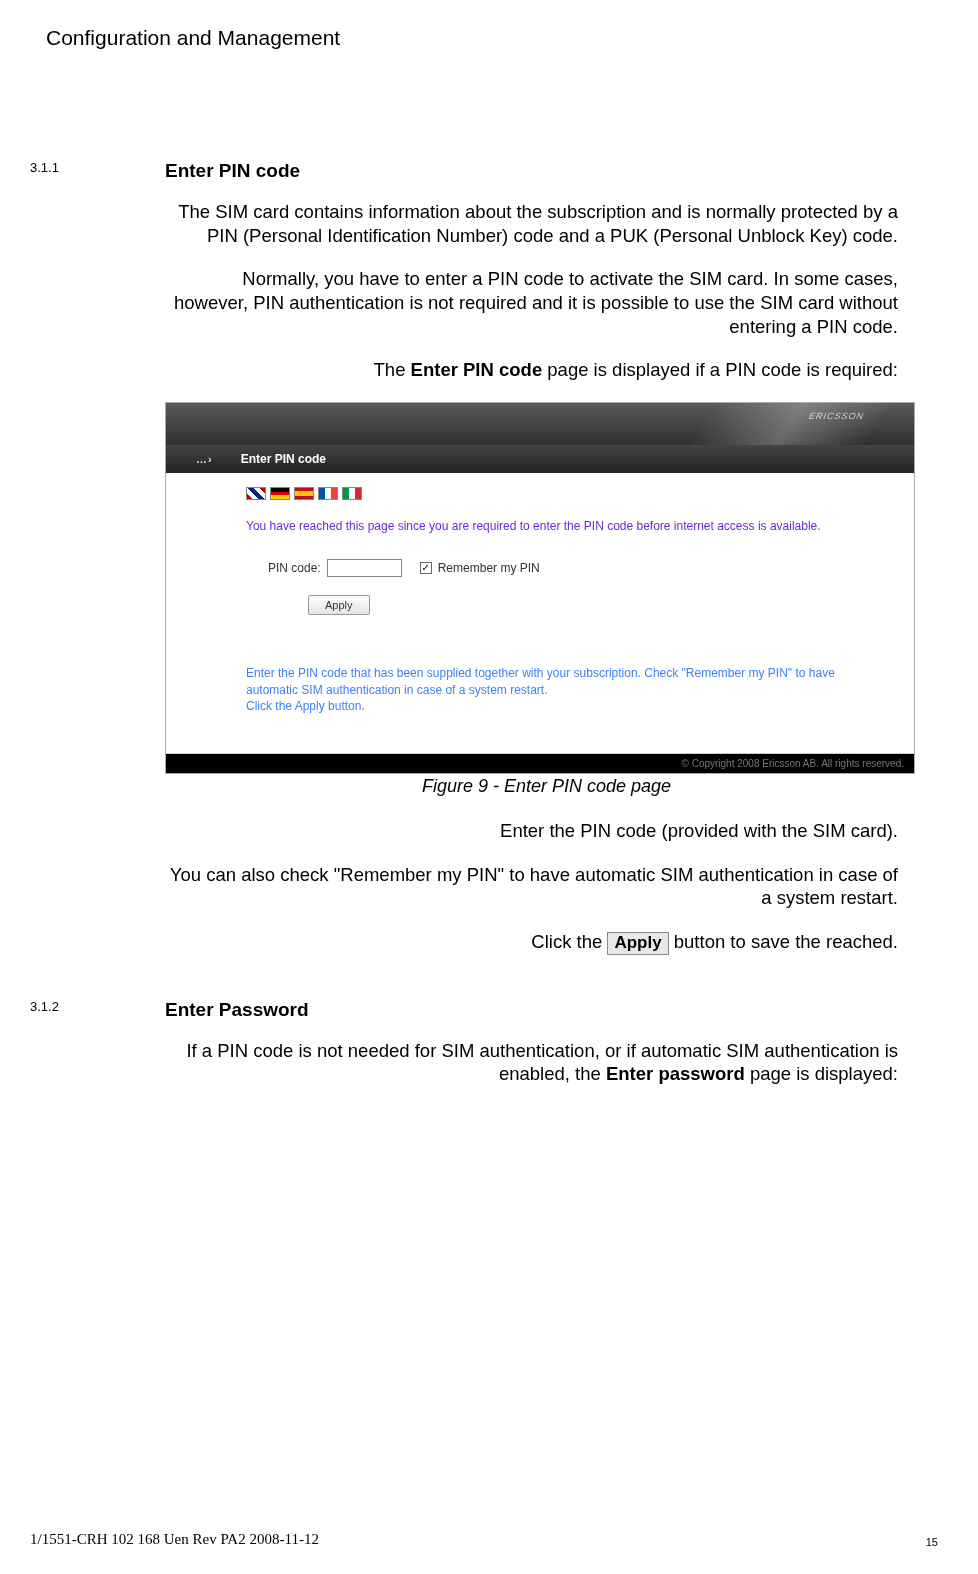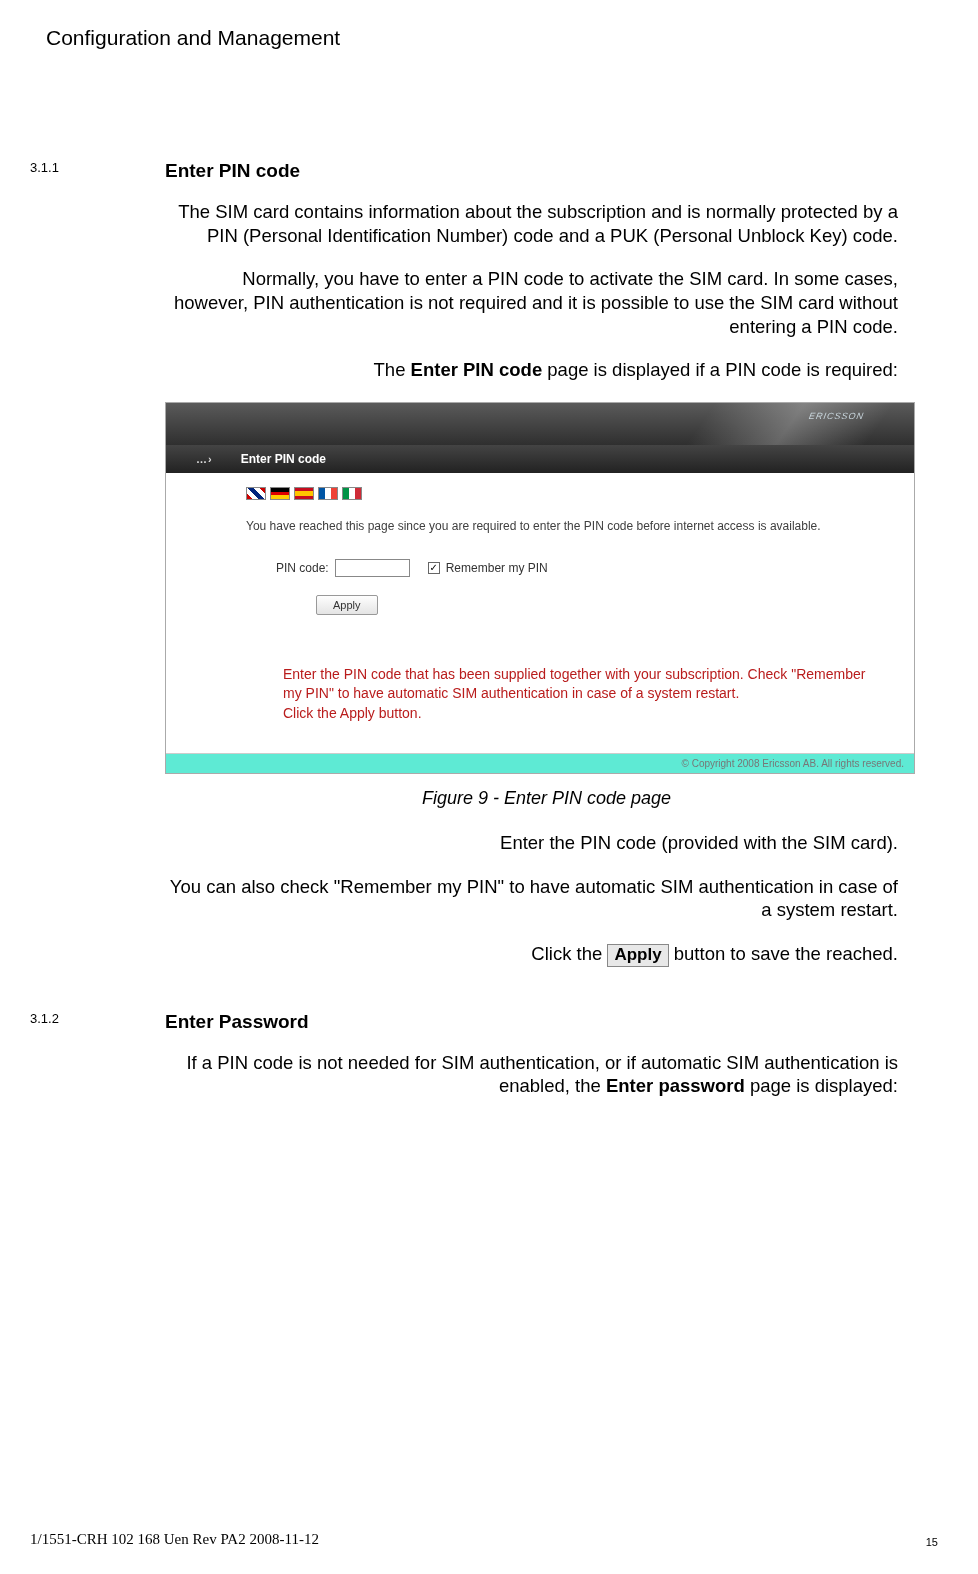--- a/index.html
+++ b/index.html
@@ -112,27 +112,27 @@
     height: 13px;
     border: 1px solid #888;
   }
   .flag-uk { background: linear-gradient(45deg, #c00 20%, #fff 20%, #fff 40%, #00247d 40%, #00247d 60%, #fff 60%, #fff 80%, #c00 80%); }
   .flag-de { background: linear-gradient(to bottom, #000 33%, #dd0000 33%, #dd0000 66%, #ffce00 66%); }
   .flag-es { background: linear-gradient(to bottom, #c60b1e 25%, #ffc400 25%, #ffc400 75%, #c60b1e 75%); }
   .flag-fr { background: linear-gradient(to right, #0055a4 33%, #fff 33%, #fff 66%, #ef4135 66%); }
   .flag-it { background: linear-gradient(to right, #009246 33%, #fff 33%, #fff 66%, #ce2b37 66%); }
   .ss-text {
     font-size: 12px;
-    color: #404040;
+    color: #6d28d9;
     line-height: 1.4;
     margin-bottom: 24px;
   }
   .ss-form {
     margin-bottom: 18px;
-    margin-left: 30px;
+    margin-left: 22px;
   }
   .ss-form-row {
     display: flex;
     align-items: center;
     gap: 6px;
     margin-bottom: 18px;
     font-size: 12px;
     color: #333;
   }
   .ss-input {
@@ -157,39 +157,38 @@
   .ss-button {
     display: inline-block;
     padding: 3px 16px;
     font-size: 11px;
     border: 1px solid #999;
     background: linear-gradient(to bottom, #fefefe, #e4e4e4);
     border-radius: 2px;
     color: #333;
   }
   .ss-help {
-    font-size: 14px;
-    color: #b91c1c;
+    font-size: 12px;
+    color: #3b82f6;
     line-height: 1.4;
     margin-top: 50px;
-    margin-left: 37px;
   }
   .ss-footer {
-    background: #5eead4;
+    background: #000000;
     text-align: right;
     padding: 4px 10px;
     font-size: 10px;
     color: #777;
     border-top: 1px solid #ccc;
   }
   .caption {
     text-align: center;
     font-style: italic;
     font-size: 18px;
-    margin: 14px 0 22px 0;
+    margin: 2px 0 22px 0;
   }
   .btn-inline {
     display: inline-block;
     background: #e8e8e8;
     border: 1px solid #888;
     padding: 1px 6px;
     font-size: 17px;
     font-weight: bold;
     font-family: Arial, sans-serif;
     line-height: 1.1;

